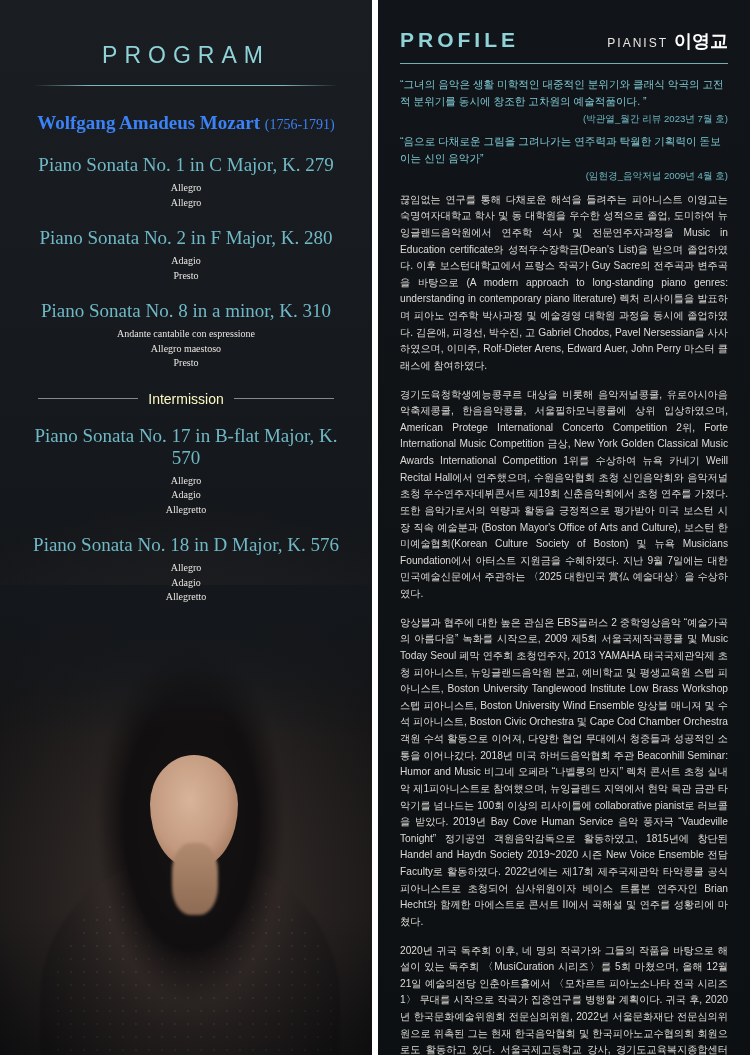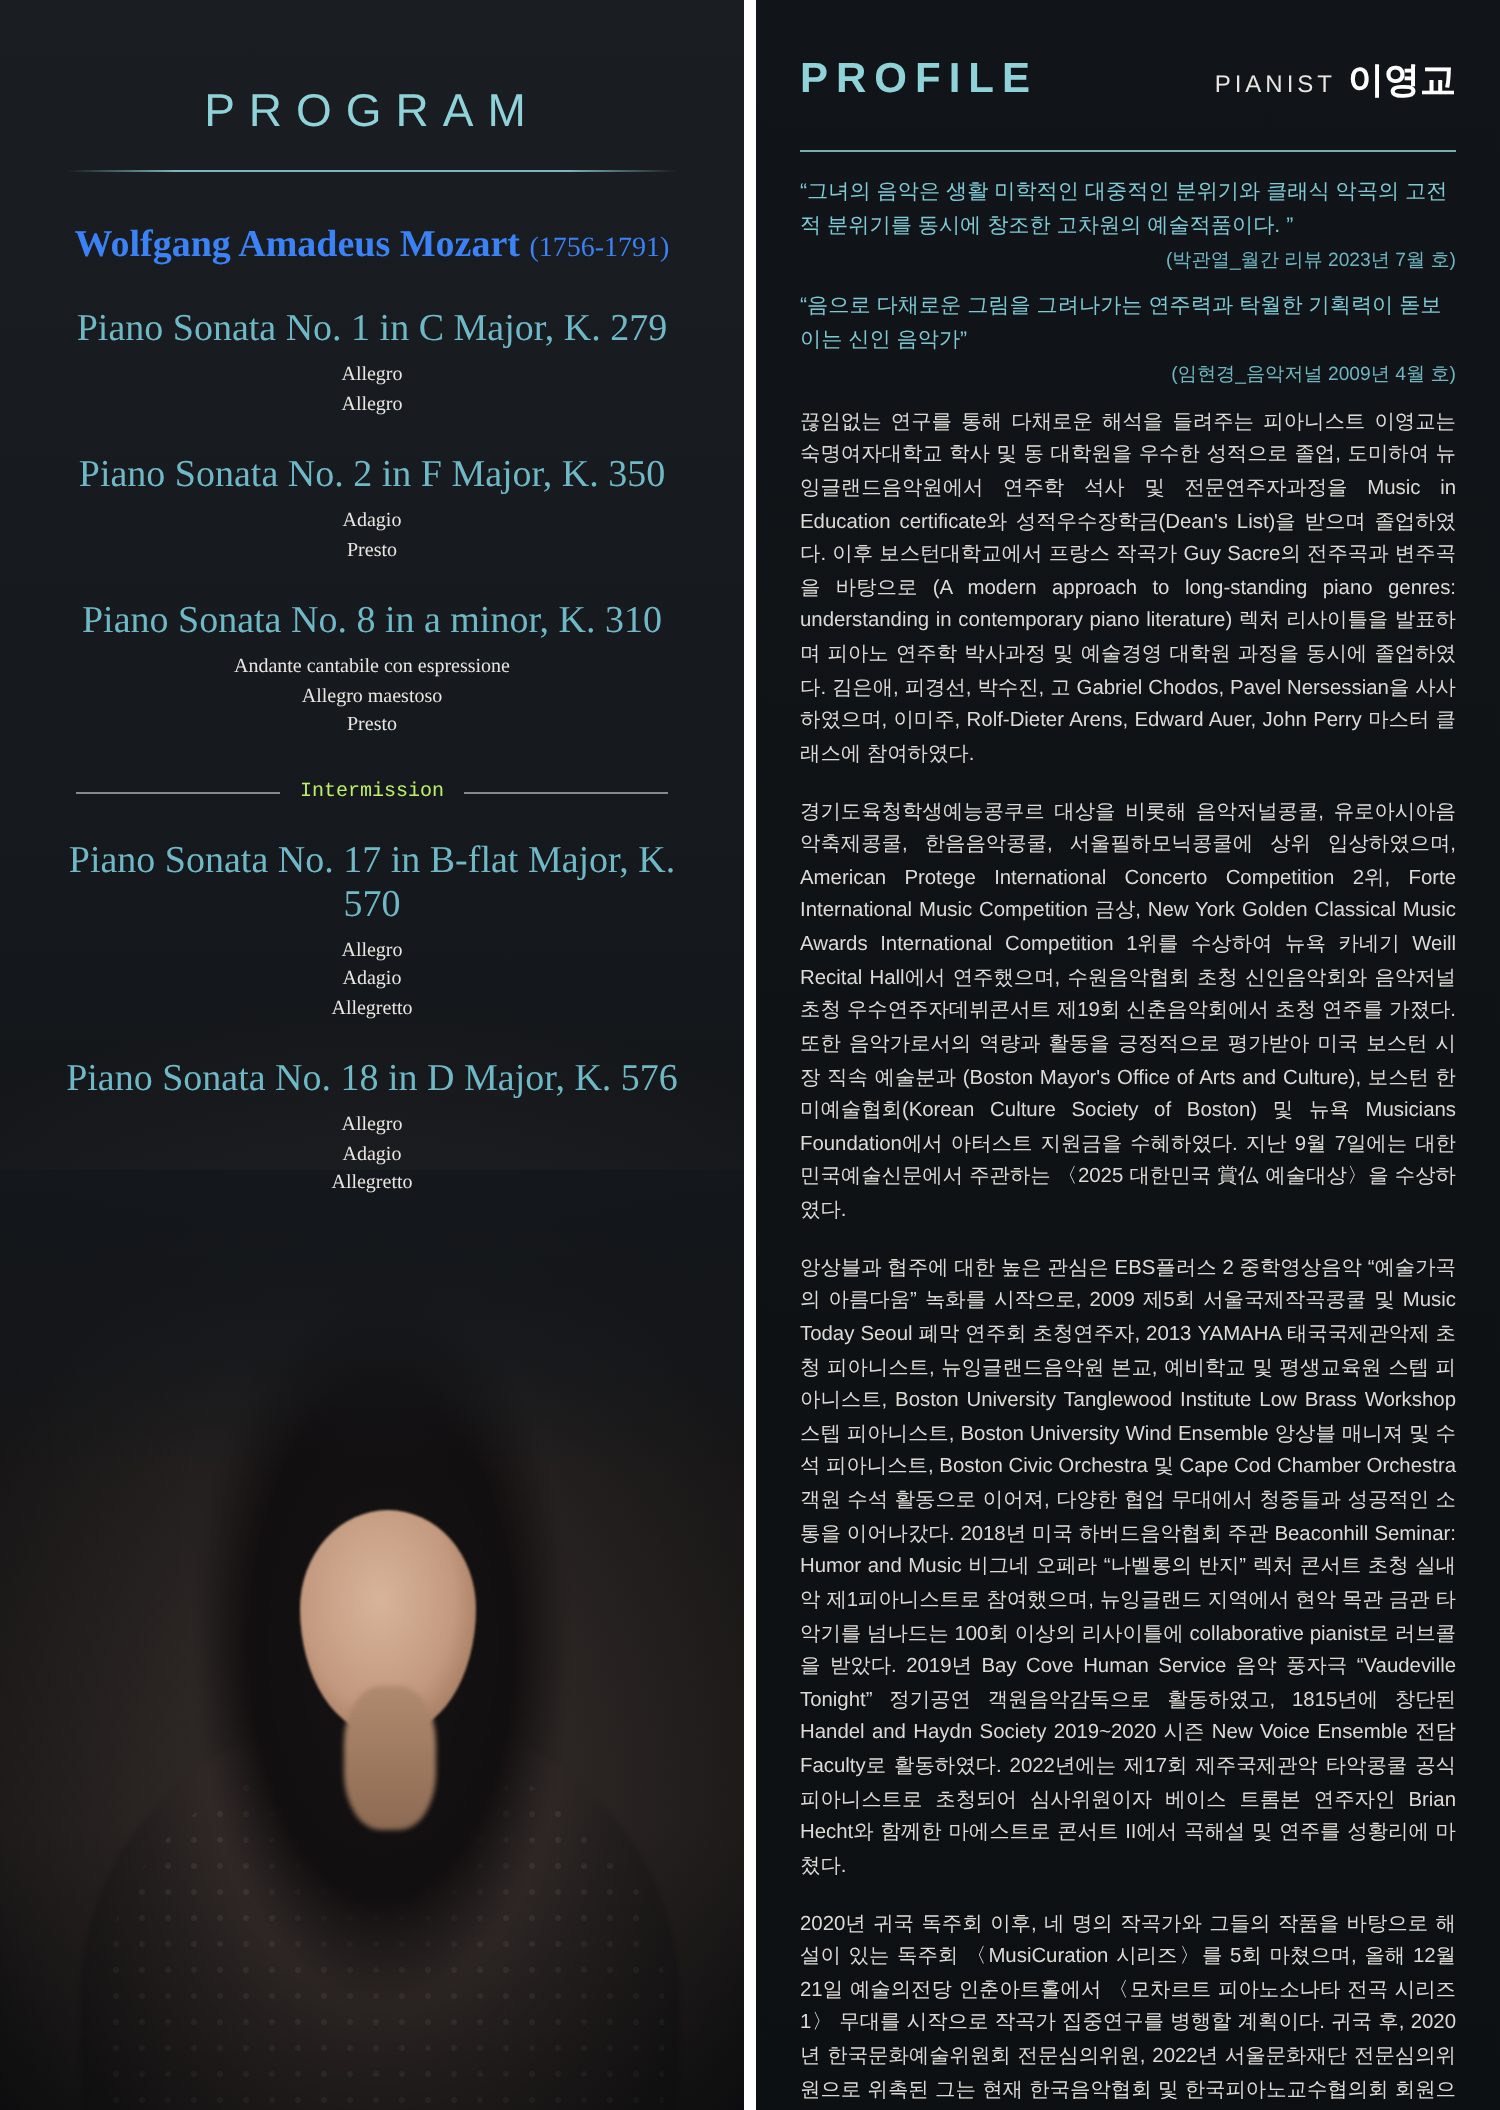--- a/index.html
+++ b/index.html
@@ -143,23 +143,23 @@
     align-items: center;
     gap: 10px;
     margin: 20px 14px 18px 14px;
   }
   .intermission-wrap .rule {
     flex: 1 1 auto;
     height: 1px;
     background: rgba(230,230,230,0.55);
   }
   .intermission {
-    color: #bef264;
-    font-family: Liberation Mono, monospace;
-    font-size: 10px;
+    color: #fef9c3;
+    font-family: Liberation Sans, sans-serif;
+    font-size: 14px;
     white-space: nowrap;
   }
 
   
   .divider {
     width: 6px;
     background: #ffffff;
     height: 1055px;
   }
 
@@ -174,21 +174,21 @@
   .right::before {
     content: "";
     position: absolute; inset: 0;
     background: linear-gradient(180deg, #111519 0%, #0e1215 55%, #0c1012 100%);
   }
   .right-inner { position: relative; z-index: 2; }
   .profile-head {
     display: flex;
     align-items: baseline;
     justify-content: space-between;
-    margin-bottom: 23px;
+    margin-bottom: 10px;
   }
   .profile-title {
     color: #8fd3d8;
     font-size: 21px;
     letter-spacing: 4px;
     font-weight: 700;
   }
   .pianist-line {
     color: #e8e6e3;
     font-size: 12px;
@@ -256,21 +256,21 @@
         <span class="years">(1756-1791)</span>
       </div>
 
       <div class="work">
         <div class="work-title">Piano Sonata No. 1 in C Major, K. 279</div>
         <div class="mvt">Allegro</div>
         <div class="mvt">Allegro</div>
       </div>
 
       <div class="work">
-        <div class="work-title">Piano Sonata No. 2 in F Major, K. 350</div>
+        <div class="work-title">Piano Sonata No. 2 in F Major, K. 280</div>
         <div class="mvt">Adagio</div>
         <div class="mvt">Presto</div>
       </div>
 
       <div class="work">
         <div class="work-title">Piano Sonata No. 8 in a minor, K. 310</div>
         <div class="mvt">Andante cantabile con espressione</div>
         <div class="mvt">Allegro maestoso</div>
         <div class="mvt">Presto</div>
       </div>

